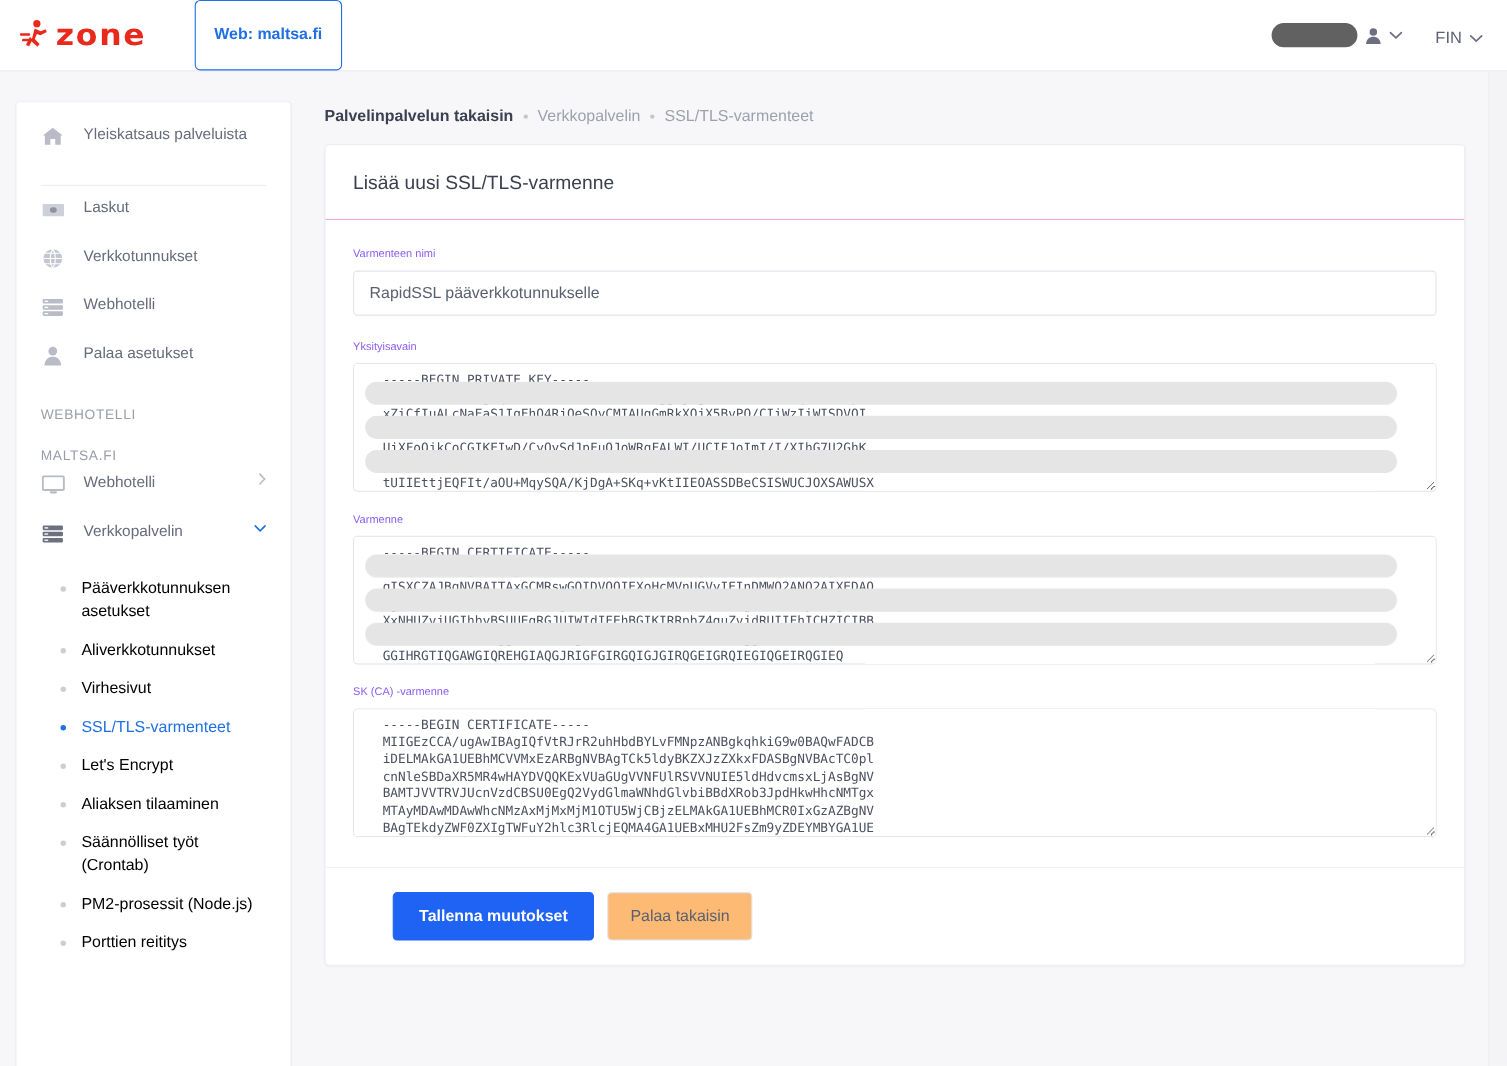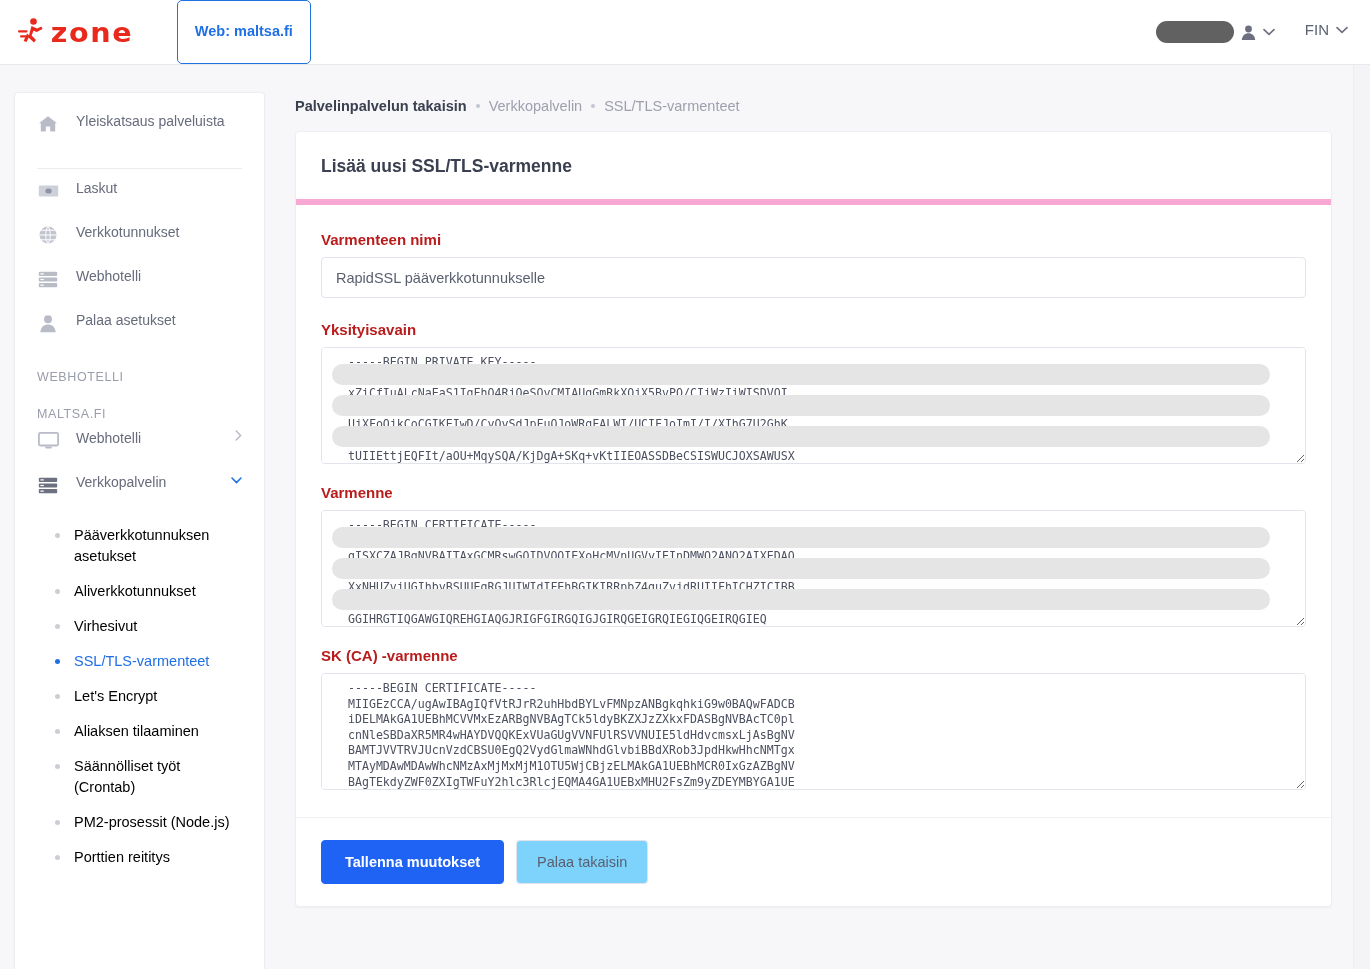--- a/index.html
+++ b/index.html
@@ -43,21 +43,21 @@
     color: #1f6fe5;
     font-size: 14.5px;
     font-weight: 700;
     padding: 23px 17px;
     background: #fff;
     cursor: pointer;
     line-height: 1.1;
   }
   .top-right {
     margin-left: auto;
-    display: flex; align-items: flex-start;
+    display: flex; align-items: flex-end;
     margin-right: 22px; gap: 30px;
   }
   .user-block { display: flex; align-items: center; gap: 6px; cursor: pointer; }
   .redact-user {
     width: 78px; height: 22px;
     border-radius: 11px;
     background: #616161;
     display: inline-block;
   }
   .person-icon { color: #6b6f80; display: flex; align-items: center; }
@@ -156,31 +156,31 @@
   .card {
     margin-left: 14px;
     width: 1037px;
     background: #fff;
     border: 1px solid #eceef3;
     border-radius: 4px;
     box-shadow: 0 1px 2px rgba(30,30,60,.04);
   }
   .card-head {
     padding: 24px 25px 22px 25px;
-    border-bottom: 6px solid #f9a8d4;
+    border-bottom: 1px solid #f9a8d4;
     color: #3b4050;
     font-size: 17.5px;
-    font-weight: 700;
+    font-weight: 400;
   }
   .card-body { padding: 26px 25px 30px 25px; }
 
   .field-label {
-    color: #b91c1c;
-    font-size: 15px;
-    font-weight: 700;
+    color: #8b5cf6;
+    font-size: 10px;
+    font-weight: 400;
     margin-bottom: 9px;
   }
   .text-input {
     width: 985px; height: 41px;
     border: 1px solid #e2e4ec;
     border-radius: 4px;
     padding: 0 14px;
     font-size: 14.5px;
     color: #5a5f70;
     font-family: "Liberation Sans", sans-serif;
@@ -228,23 +228,24 @@
   .btn-primary {
     background: #1f63f5;
     color: #fff;
     border: 1px solid #1f63f5;
     border-radius: 4px;
     font-size: 14.5px;
     font-weight: 700;
     padding: 13px 23px;
     cursor: pointer;
     font-family: "Liberation Sans", sans-serif;
+    margin-left: 36px;
   }
   .btn-secondary {
-    background: #7dd3fc;
+    background: #fdba74;
     color: #5a5f70;
     border: 1px solid #e2e4ec;
     border-radius: 4px;
     font-size: 14.5px;
     padding: 13px 20px;
     cursor: pointer;
     font-family: "Liberation Sans", sans-serif;
   }
 
   

